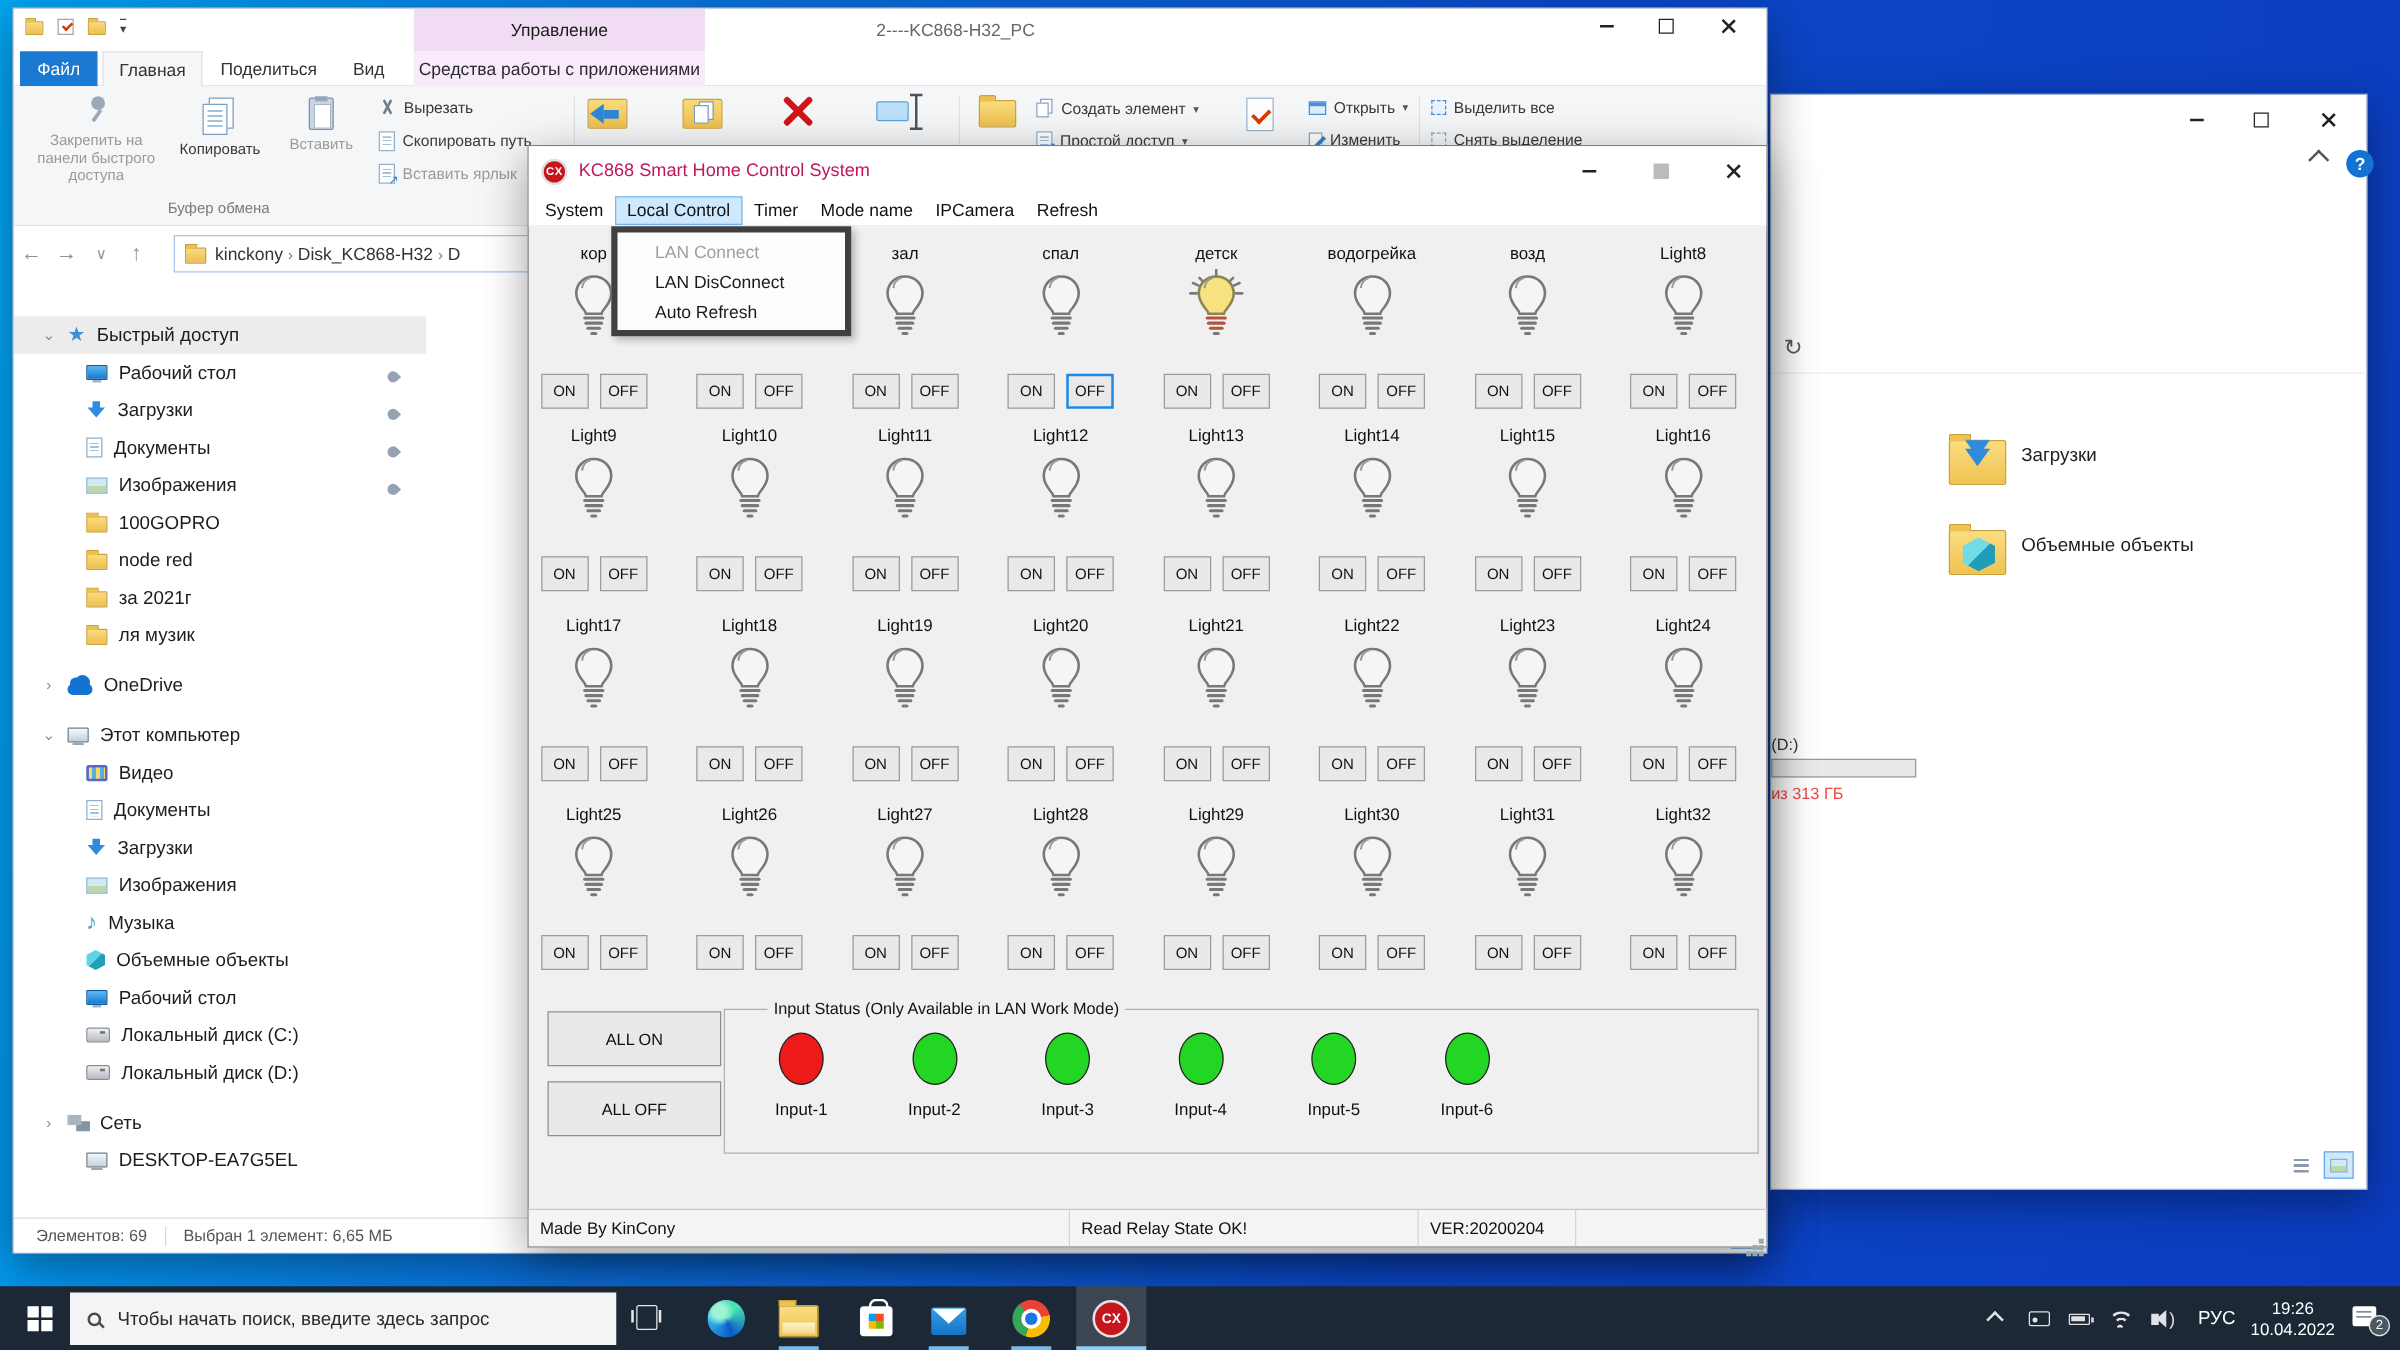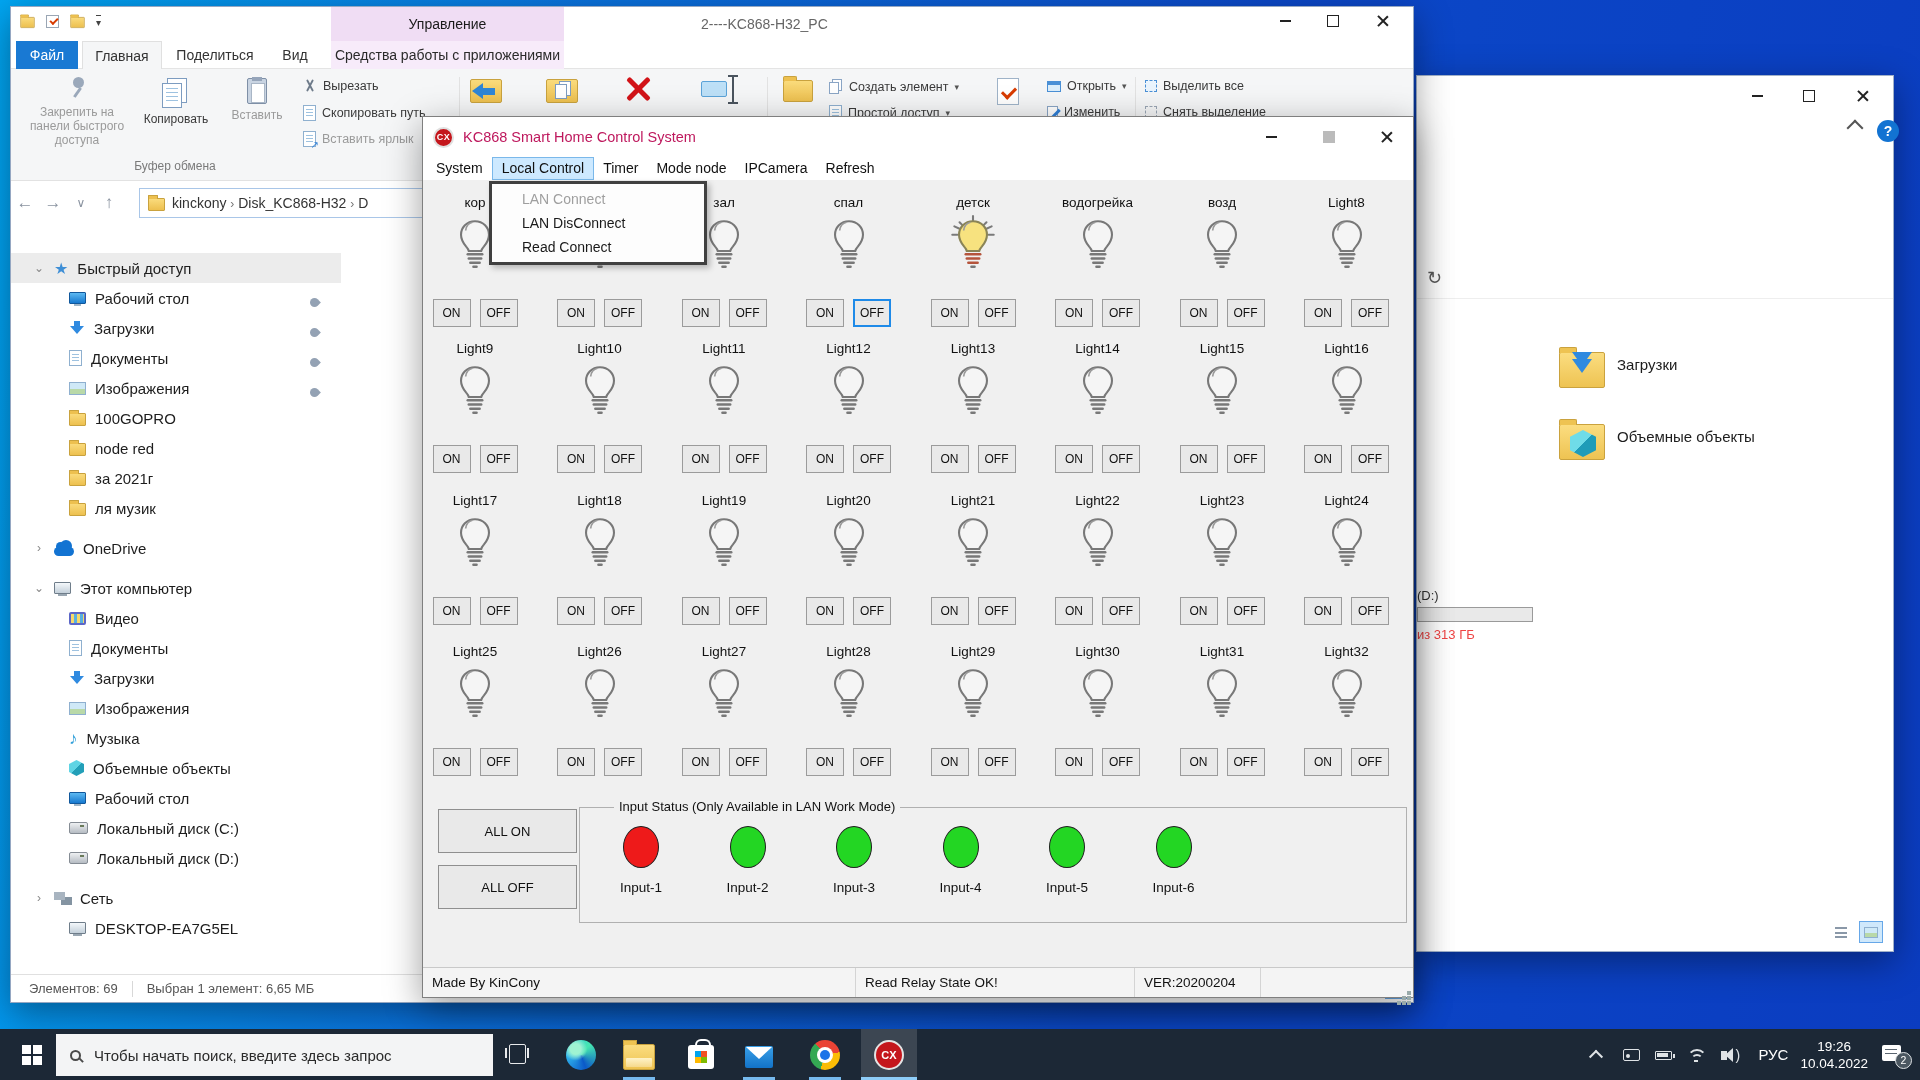--- a/index.html
+++ b/index.html
@@ -144,21 +144,21 @@
 
   
   .kc{left:422px;top:116px;width:992px;height:882px;z-index:5;background:#f0f0f0;border:1px solid #7f7f7f}
   .kc .titlebar{position:absolute;left:0;top:0;right:0;height:40px;background:#fff;display:flex;align-items:center;gap:9px;padding-left:10px}
   .cx-badge{width:21px;height:21px;border-radius:50%;background:#c4161c;border:2px solid #e0e0e0;color:#fff;font-size:9px;font-weight:bold;text-align:center;line-height:17px;letter-spacing:.5px}
   .kc-title{font-size:14.5px;color:#be185d}
   .kc .cb{top:6px}
   .menubar{position:absolute;left:0;top:40px;right:0;height:24px;background:#fff;display:flex;align-items:stretch;padding-left:4px;border-bottom:1px solid #f0f0f0}
   .mitem{padding:3px 9px 0 9px;font-size:14px;color:#111}
   .mitem.hl{background:#cde9ff;border:1px solid #7ab8ea;padding-top:2px}
-  .ddmenu{position:absolute;left:66px;top:64px;width:218px;background:#fdfdfd;border:3px solid #404040;box-shadow:3px 3px 6px rgba(0,0,0,.25);z-index:40;padding:3px 0}
+  .ddmenu{position:absolute;left:66px;top:64px;width:192px;background:#fdfdfd;border:5px solid #404040;box-shadow:3px 3px 6px rgba(0,0,0,.25);z-index:40;padding:3px 0}
   .dditem{height:24px;line-height:24px;padding-left:30px;font-size:14px;color:#1a1a1a}
   .dditem.dim{color:#9f9f9f}
   .lrow{position:absolute;left:0;width:992px}
   .lcell{position:absolute;width:125px;text-align:center}
   .llabel{font-size:13.5px;color:#111;height:17px}
   .lbulb{margin-top:3px}
   .lbtns{position:absolute;top:104px;left:0;width:125px;display:flex;justify-content:center;gap:9px}
   .obtn{width:38px;height:28px;background:#e9e9e9;border:1px solid #9b9b9b;font-size:12px;color:#111;display:flex;align-items:center;justify-content:center}
   .obtn.focus{border:2px solid #1e8ae8}
   .allbtn{position:absolute;left:15px;width:139px;height:44px;background:#e9e9e9;border:1px solid #8f8f8f;font-size:13px;color:#111;display:flex;align-items:center;justify-content:center}
@@ -491,28 +491,28 @@
       <span class="cx-badge">CX</span>
       <span class="kc-title">KC868 Smart Home Control System</span>
       <span class="cb cb-min" style="left:826px"></span>
       <span class="cb cb-max dim" style="left:884px"></span>
       <span class="cb cb-close" style="left:942px"></span>
     </div>
     <div class="menubar" id="kcmenu">
         <span class="mitem">System</span>
         <span class="mitem hl">Local Control</span>
         <span class="mitem">Timer</span>
-        <span class="mitem">Mode node</span>
+        <span class="mitem">Mode name</span>
         <span class="mitem">IPCamera</span>
         <span class="mitem">Refresh</span>
       </div>
     <div class="ddmenu" id="kcdd">
         <div class="dditem dim">LAN Connect</div>
         <div class="dditem">LAN DisConnect</div>
-        <div class="dditem">Read Connect</div>
+        <div class="dditem">Auto Refresh</div>
       </div>
     <div id="kcgrid">
         <div class="lrow" style="top: 78px; height: 132px;">
           <div class="lcell" style="left: -10.5px;">
             <div class="llabel">кор</div>
             <div class="bulb bulb-off lbulb"><svg width="46" height="58" viewBox="0 0 44 56">
 
     <path class="body" stroke-width="2" d="M22 6 C14 6 8.5 12 8.5 19 C8.5 24 11 27.5 13.5 30.5 C15 32.2 15.8 33.3 16 34.8 L28 34.8 C28.2 33.3 29 32.2 30.5 30.5 C33 27.5 35.5 24 35.5 19 C35.5 12 30 6 22 6 Z"></path>
     <path class="hl" d="M13 15 C13.4 11 16 7.8 19.5 7"></path>
     <line class="" x1="15" y1="38" x2="29" y2="38"></line>

